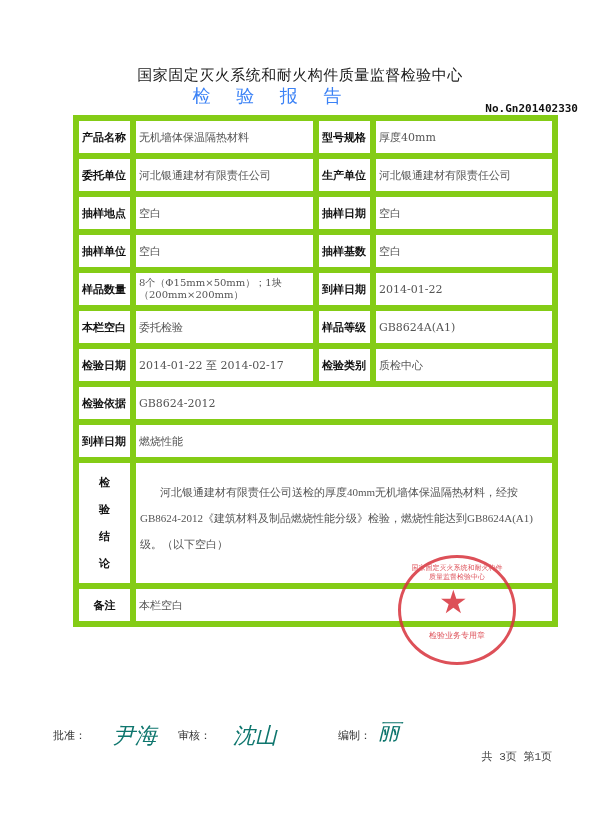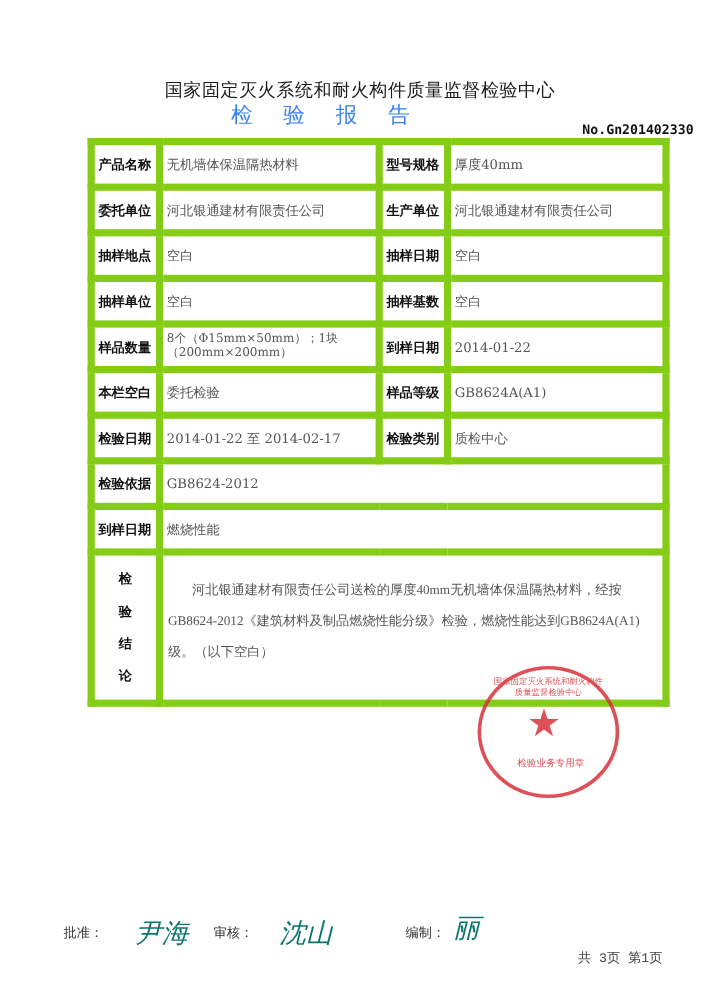--- a/index.html
+++ b/index.html
@@ -22,22 +22,22 @@
   .vert-label span { display:block; margin:12px 0; }
   td.concl-body { vertical-align:top; position:relative; font-family:Liberation Serif, serif;
                   color:#555; font-size:10.5px; height:192px; padding:0; }
   .concl-text { position:absolute; top:16px; left:4px; right:6px; line-height:26px; text-indent:20px; }
   td.notes-lbl { font-weight:bold; text-align:center; color:#111; font-size:12px; height:120px; }
   td.notes-body { vertical-align:top; font-family:"DejaVu Serif", serif; color:#555; font-size:10.5px; padding-top:10px; }
   .seal { position:absolute; left:398px; top:555px; width:112px; height:104px; border:3px solid #d8323c;
           border-radius:50%; opacity:0.85; pointer-events:none; }
   .seal .star { position:absolute; left:38px; top:28px; font-size:32px; color:#d8323c; line-height:32px; }
   .seal .ring-text { position:absolute; left:8px; top:6px; width:96px; text-align:center; font-size:7px; color:#d8323c; line-height:9px; }
-  .seal .bottom-text { position:absolute; left:30px; top:72px; width:84px; text-align:left; font-size:8px; color:#d8323c; }
-  .footer { position:absolute; top:767px; left:73px; width:479px; height:50px; font-size:11px; color:#333; }
+  .seal .bottom-text { position:absolute; left:14px; top:72px; width:84px; text-align:center; font-size:8px; color:#d8323c; }
+  .footer { position:absolute; top:725px; left:73px; width:479px; height:50px; font-size:11px; color:#333; }
   .footer .f-item { position:absolute; top:3px; }
   .footer .sig { position:absolute; font-family:"DejaVu Serif", serif; font-style:italic; font-size:22px; color:#0f766e; }
   .footer .pages { position:absolute; top:24px; right:0; font-family:Liberation Mono, monospace; color:#444; font-size:11px; }
 </style>
 </head>
 <body>
 
 <div class="org-title">国家固定灭火系统和耐火构件质量监督检验中心</div>
 <div class="report-title">检 验 报 告</div>
 <div class="report-no">No.Gn201402330</div>
@@ -107,20 +107,24 @@
         <span>验</span>
         <span>结</span>
         <span>论</span>
       </div>
     </td>
     <td class="concl-body" colspan="3">
       <div class="concl-text">河北银通建材有限责任公司送检的厚度40mm无机墙体保温隔热材料，经按GB8624-2012《建筑材料及制品燃烧性能分级》检验，燃烧性能达到GB8624A(A1)级。（以下空白）</div>
 
     </td>
   </tr>
+  <tr>
+    <td class="notes-lbl">备注</td>
+    <td class="notes-body" colspan="3">本栏空白</td>
+  </tr>
 </tbody>
   </table>
 
 <div class="seal">
   <div class="ring-text">国家固定灭火系统和耐火构件质量监督检验中心</div>
   <div class="star">★</div>
   <div class="bottom-text">检验业务专用章</div>
 </div>
 
 <div class="footer">

